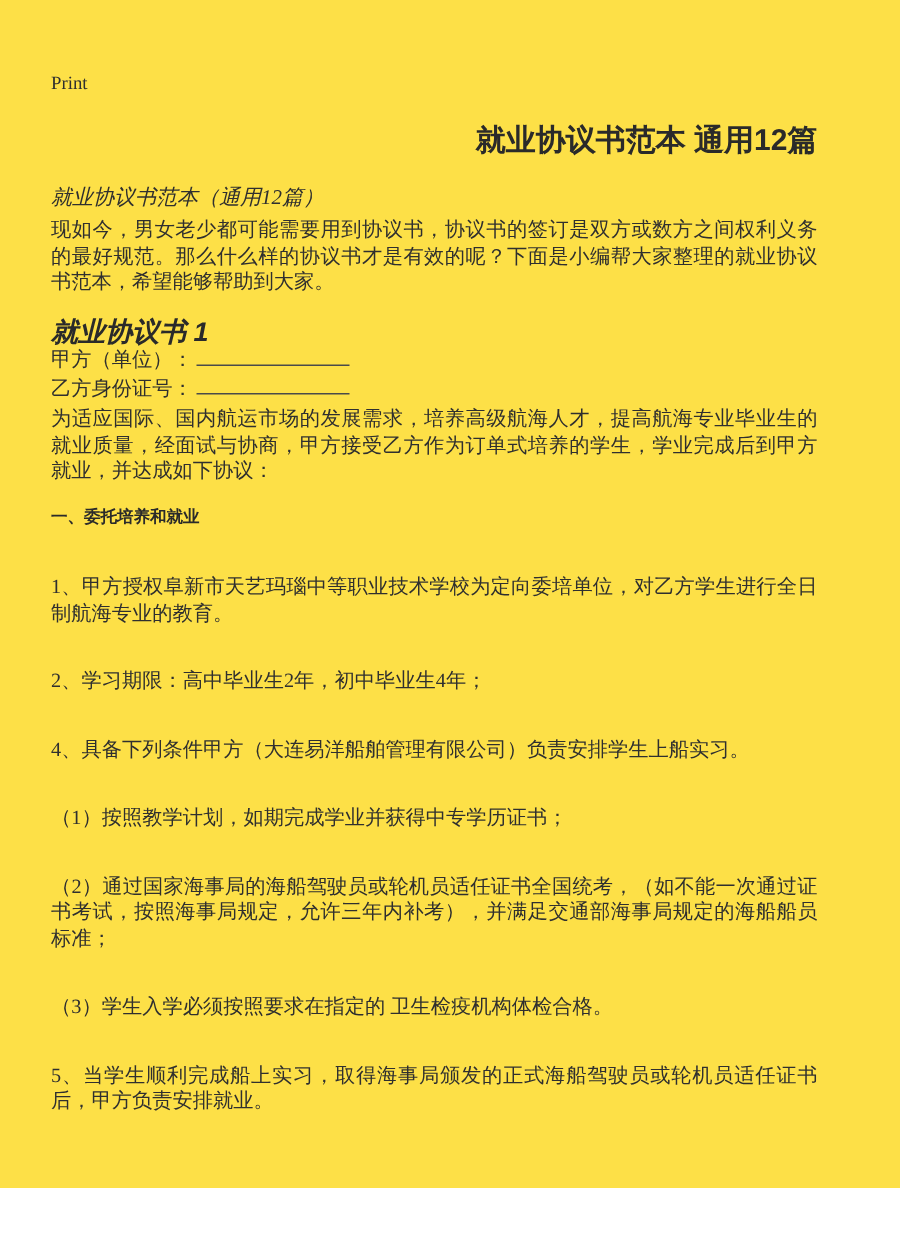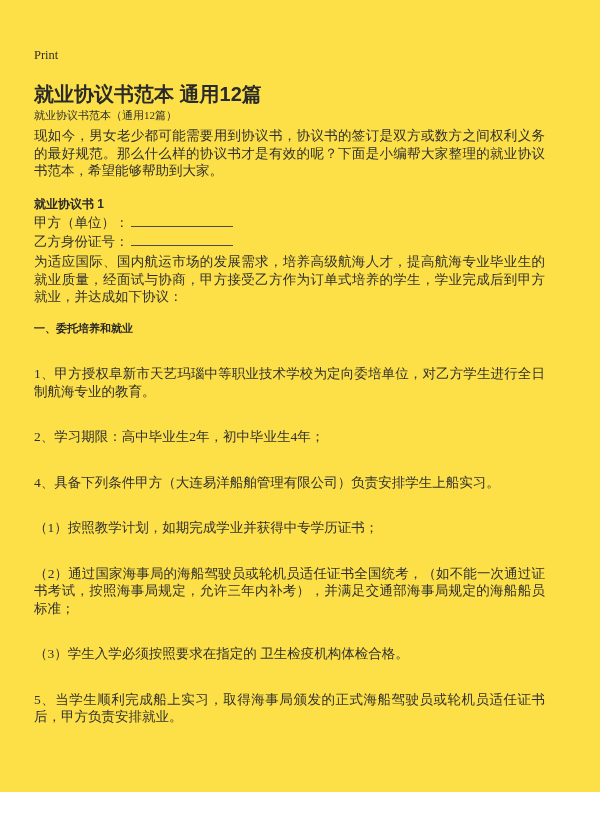--- a/index.html
+++ b/index.html
@@ -23,41 +23,43 @@
   .print-link {
     display: inline-block;
     font-family: "Liberation Serif", "DejaVu Serif", serif;
     font-size: 12.5px;
     color: #2f2f2f;
     text-decoration: none;
     cursor: pointer;
   }
   .doc-title {
     margin-top: 16px;
-    text-align: left;
+    text-align: right;
     font-family: "Liberation Sans", "DejaVu Sans", sans-serif;
     font-size: 20px;
     font-weight: bold;
     line-height: 26px;
     color: #2a2a2a;
   }
   .doc-subtitle {
-    margin-top: 0;
-    font-size: 11px;
+    margin-top: 17px;
+    font-size: 14px;
+    font-style: italic;
   }
   .para {
     margin-top: 3px;
     text-align: justify;
   }
   .section-heading {
     margin-top: 16px;
     font-family: "Liberation Sans", "DejaVu Sans", sans-serif;
     font-weight: bold;
-    font-size: 12px;
+    font-size: 18px;
     color: #2a2a2a;
+    font-style: italic;
   }
   .blank-row {
     margin-top: 0;
     white-space: nowrap;
   }
   .blank-line {
     display: inline-block;
     width: 102px;
     height: 13px;
     border-bottom: 1px solid #4a4a4a;

